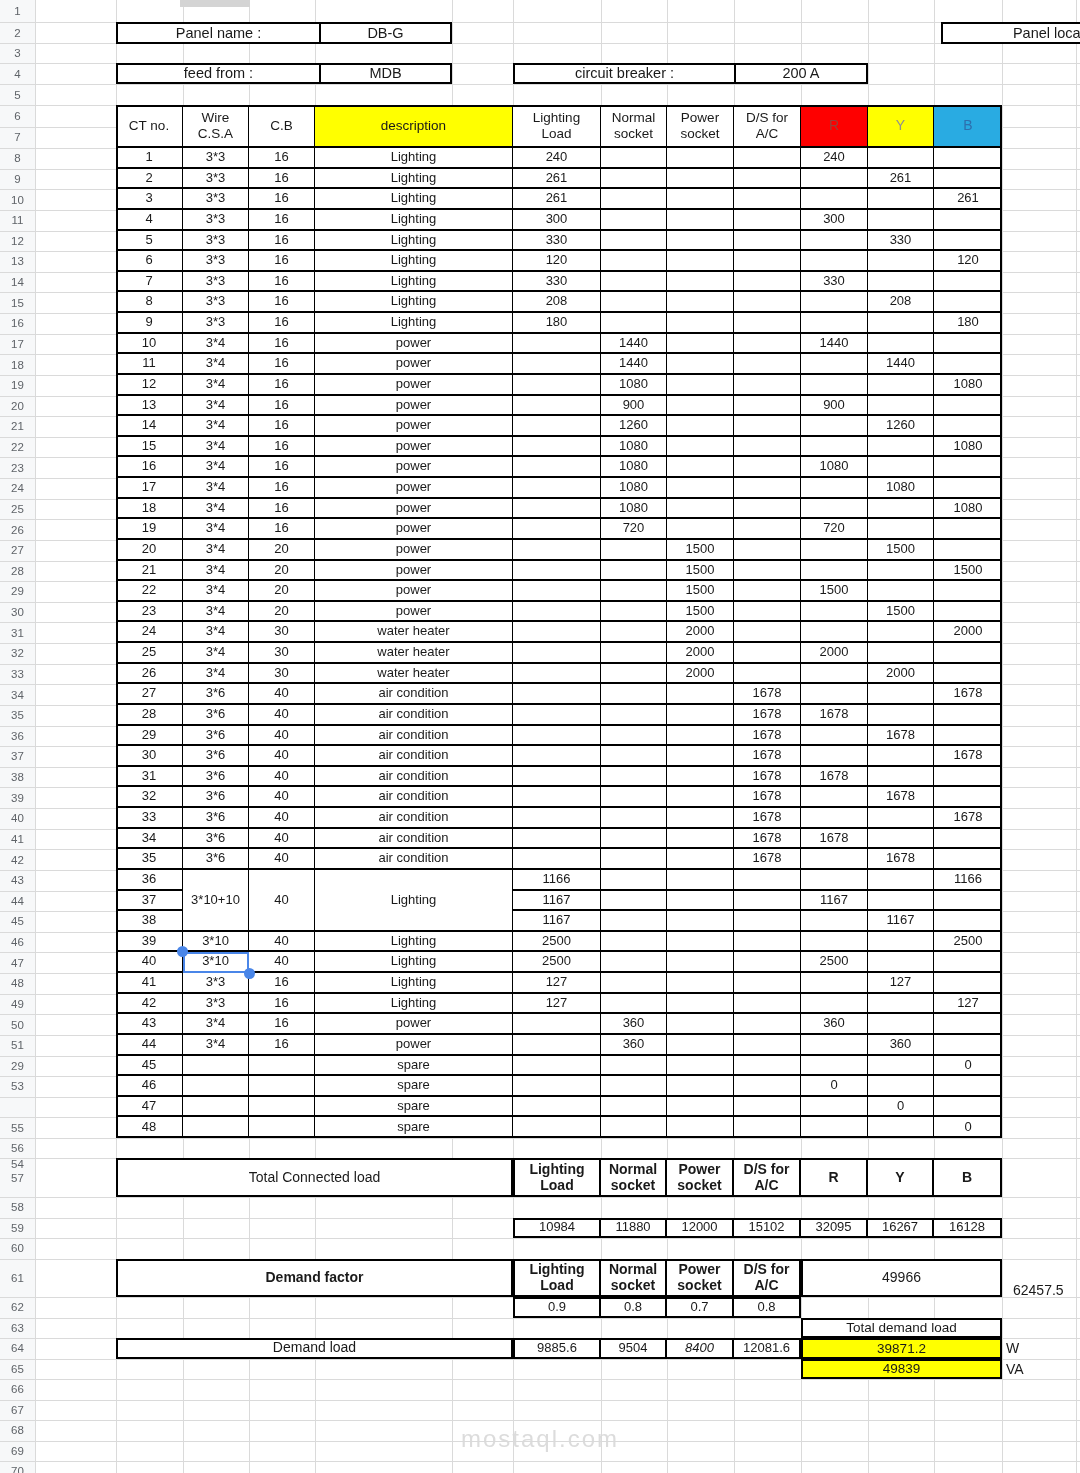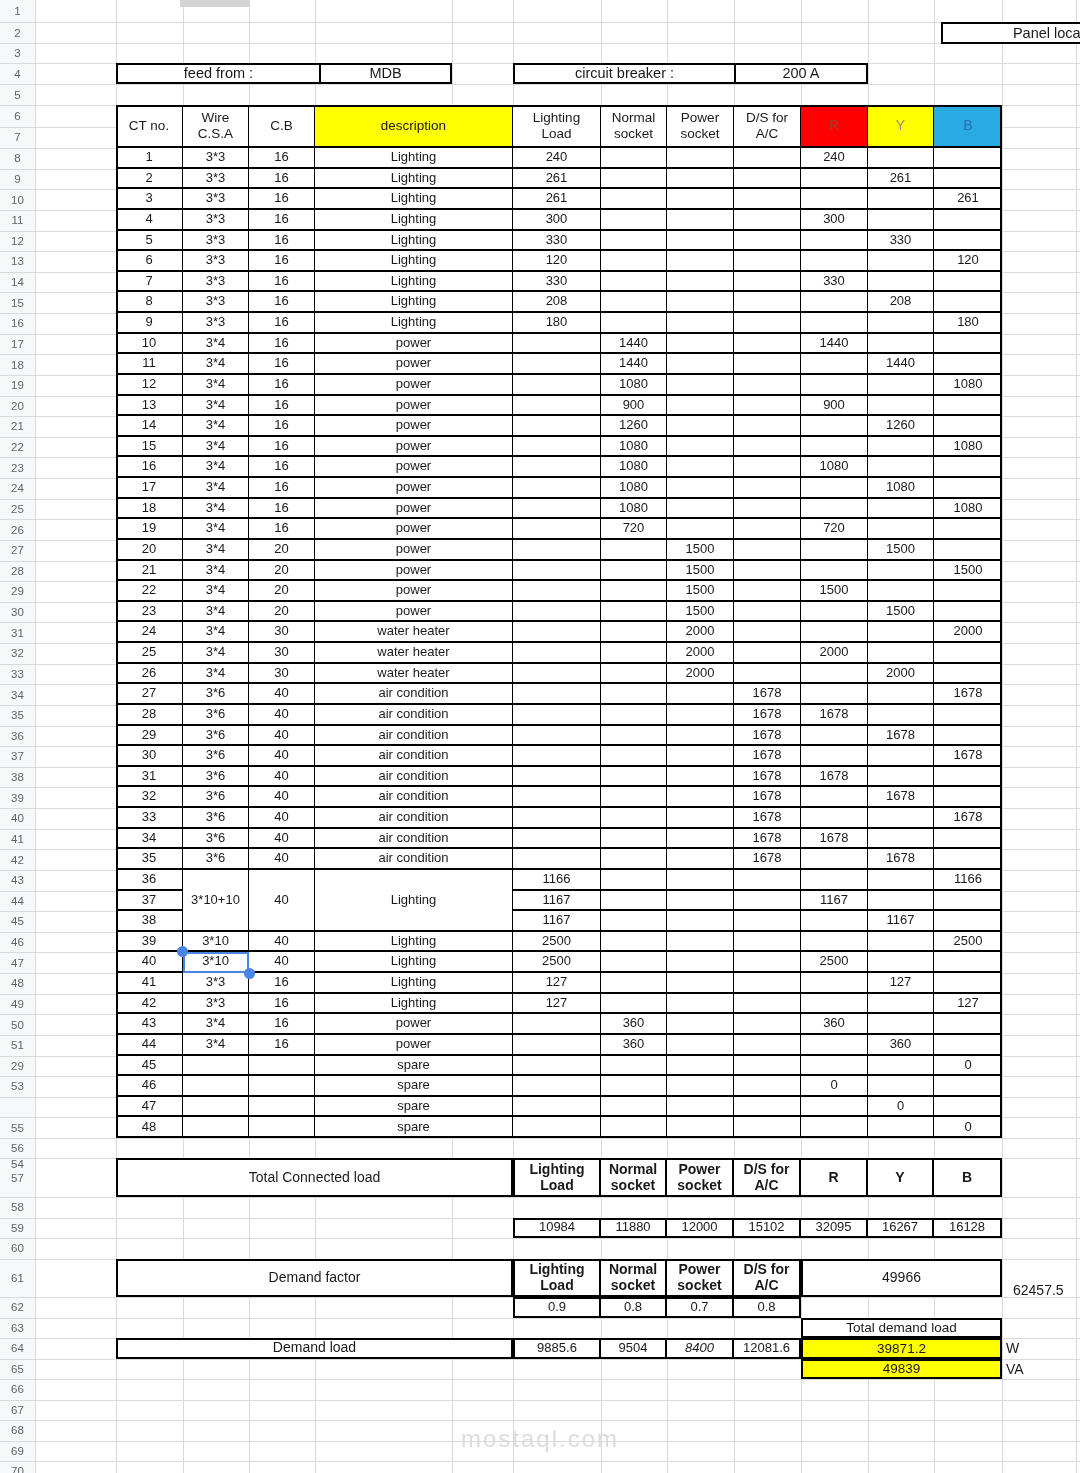--- a/index.html
+++ b/index.html
@@ -177,20 +177,24 @@
     <div class="rownum" style="top: 1297px; height: 20.5px;">62</div>
     <div class="rownum" style="top: 1317.5px; height: 20.5px;">63</div>
     <div class="rownum" style="top: 1338px; height: 20.5px;">64</div>
     <div class="rownum" style="top: 1358.5px; height: 20.5px;">65</div>
     <div class="rownum" style="top: 1379px; height: 20.5px;">66</div>
     <div class="rownum" style="top: 1399.5px; height: 20.5px;">67</div>
     <div class="rownum" style="top: 1420px; height: 20.5px;">68</div>
     <div class="rownum" style="top: 1440.5px; height: 20.5px;">69</div>
     <div class="rownum" style="top: 1461px; height: 20.5px;">70</div>
     <div class="abs" style="left: 180px; top: 0px; width: 70px; height: 7px; background: rgb(212, 212, 212);"></div>
+    <div class="bx" style="left: 116px; top: 22px; width: 336px; height: 21.5px;">
+      <div class="bxcell" style="font-size: 14.5px; width: 203px; border-right: 2px solid rgb(0, 0, 0);">Panel name :</div>
+      <div class="bxcell" style="font-size: 14.5px; flex: 1 1 0%;">DB-G</div>
+    </div>
     <div class="bx" style="left: 941px; top: 22px; width: 235px; height: 21.5px;">
       <div class="bxcell" style="font-size: 14.5px; flex: 1 1 0%;">Panel location</div>
     </div>
     <div class="bx" style="left: 116px; top: 63px; width: 336px; height: 21px;">
       <div class="bxcell" style="font-size: 14.5px; width: 203px; border-right: 2px solid rgb(0, 0, 0);">feed from :</div>
       <div class="bxcell" style="font-size: 14.5px; flex: 1 1 0%;">MDB</div>
     </div>
     <div class="bx" style="left: 513px; top: 63px; width: 355px; height: 21px;">
       <div class="bxcell" style="font-size: 14.5px; width: 221px; border-right: 2px solid rgb(0, 0, 0);">circuit breaker :</div>
       <div class="bxcell" style="font-size: 14.5px; flex: 1 1 0%;">200 A</div>
@@ -755,21 +759,21 @@
     </div>
     <div class="bx" style="left: 513px; top: 1217.5px; width: 489px; height: 20.5px;">
       <div class="bxcell" style="font-size: 13px; width: 86px; border-right: 2px solid rgb(0, 0, 0);">10984</div>
       <div class="bxcell" style="font-size: 13px; width: 66px; border-right: 2px solid rgb(0, 0, 0);">11880</div>
       <div class="bxcell" style="font-size: 13px; width: 67px; border-right: 2px solid rgb(0, 0, 0);">12000</div>
       <div class="bxcell" style="font-size: 13px; width: 67px; border-right: 2px solid rgb(0, 0, 0);">15102</div>
       <div class="bxcell" style="font-size: 13px; width: 67px; border-right: 2px solid rgb(0, 0, 0);">32095</div>
       <div class="bxcell" style="font-size: 13px; width: 66px; border-right: 2px solid rgb(0, 0, 0);">16267</div>
       <div class="bxcell" style="font-size: 13px; flex: 1 1 0%;">16128</div>
     </div>
-    <div class="bx" style="left: 116px; top: 1258.5px; width: 397px; height: 38.5px;">
+    <div class="bx" style="left: 116px; top: 1258.5px; width: 397px; height: 38.5px; font-weight: bold;">
       <div class="bxcell" style="font-size: 14px; flex: 1 1 0%;">Demand factor</div>
     </div>
     <div class="bx" style="left: 513px; top: 1258.5px; width: 288px; height: 38.5px;">
       <div class="bxcell" style="font-size: 14px; font-weight: bold; width: 86px; border-right: 2px solid rgb(0, 0, 0);">Lighting
 Load</div>
       <div class="bxcell" style="font-size: 14px; font-weight: bold; width: 66px; border-right: 2px solid rgb(0, 0, 0);">Normal
 socket</div>
       <div class="bxcell" style="font-size: 14px; font-weight: bold; width: 67px; border-right: 2px solid rgb(0, 0, 0);">Power
 socket</div>
       <div class="bxcell" style="font-size: 14px; font-weight: bold; flex: 1 1 0%;">D/S for

